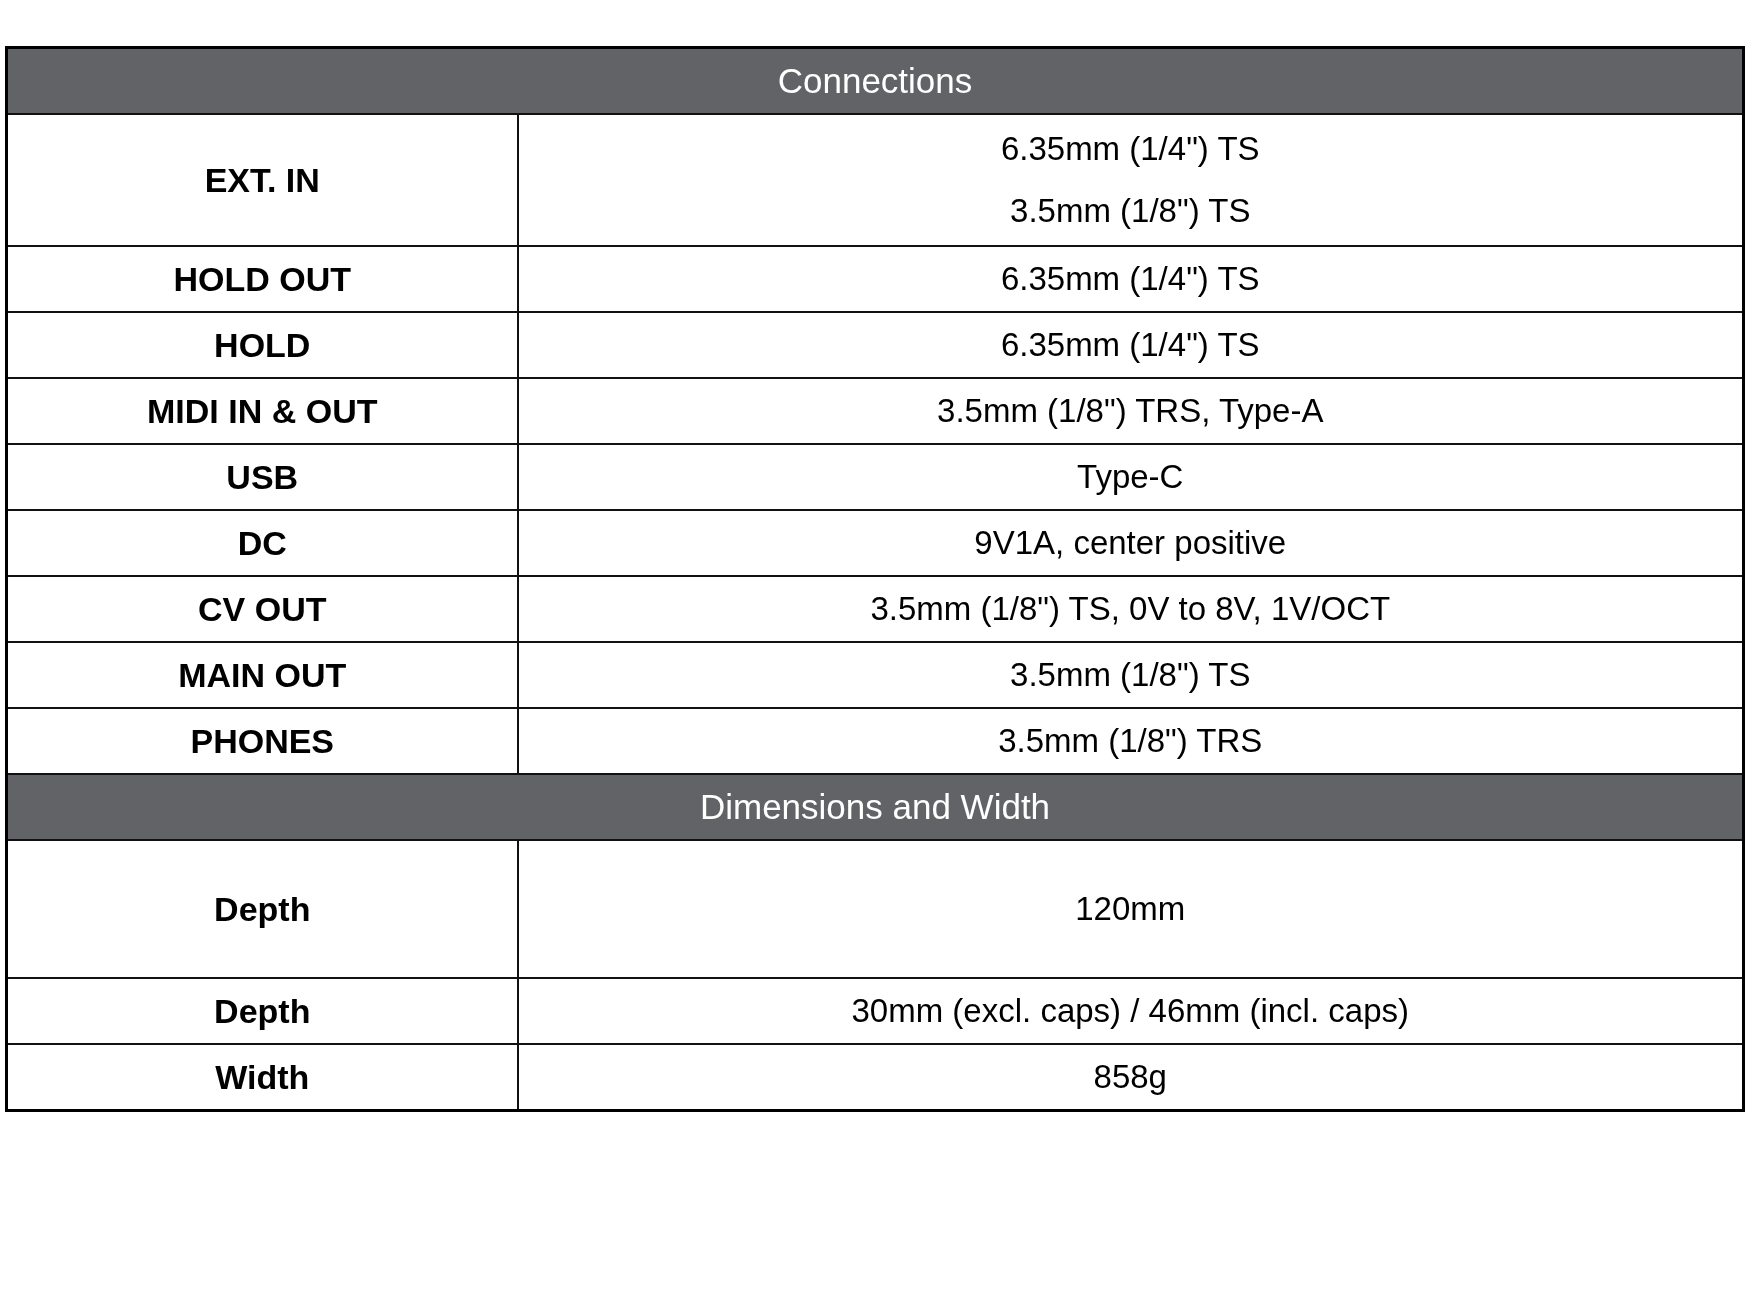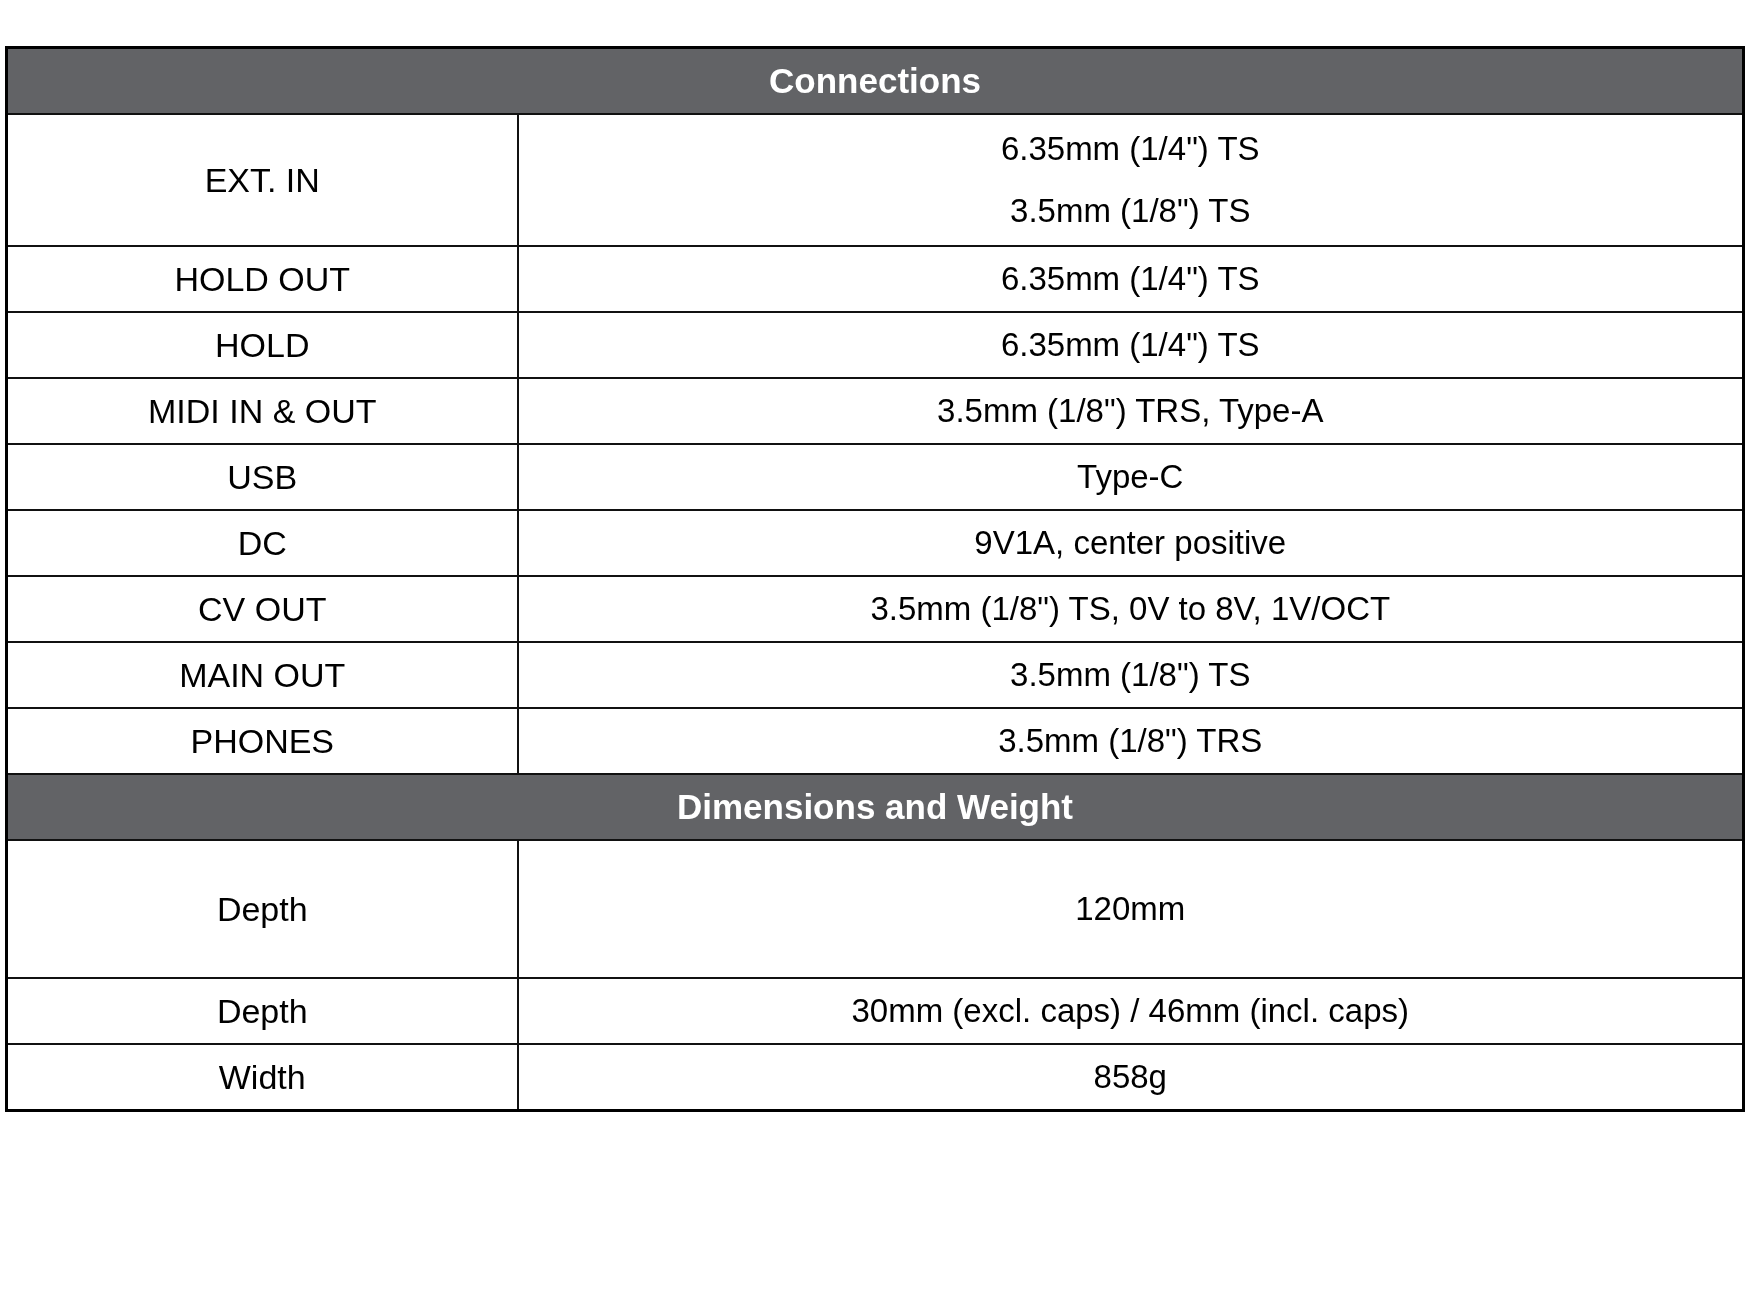--- a/index.html
+++ b/index.html
@@ -28,30 +28,30 @@
     #spec-table col.value-col { width: 1226px; }
     #spec-table td, #spec-table th {
       border: 2px solid #111111;
       padding: 0;
       text-align: center;
       vertical-align: middle;
     }
     .section-header th {
       background: #626366;
       color: #ffffff;
-      font-weight: bold;
+      font-weight: normal;
       font-size: 35px;
       height: 64px;
       letter-spacing: 0px;
     }
     .spec-row td {
       height: 64px;
     }
     .spec-row td.label {
-      font-weight: normal;
+      font-weight: bold;
       font-size: 34px;
     }
     .spec-row td.value {
       font-weight: normal;
       font-size: 33px;
     }
     .spec-row.tall-2 td { height: 130px; }
     .spec-row.tall-2 td.value .line {
       display: block;
       line-height: 62px;
@@ -109,21 +109,21 @@
     <tr class="spec-row">
       <td class="label">MAIN OUT</td>
       <td class="value">3.5mm (1/8") TS</td>
     </tr>
     <tr class="spec-row">
       <td class="label">PHONES</td>
       <td class="value">3.5mm (1/8") TRS</td>
     </tr>
 
     <tr class="section-header">
-      <th colspan="2">Dimensions and Weight</th>
+      <th colspan="2">Dimensions and Width</th>
     </tr>
     <tr class="spec-row tall-top">
       <td class="label">
         <span class="top-text">Depth</span>
       </td>
       <td class="value">
         <span class="top-text">120mm</span>
       </td>
     </tr>
     <tr class="spec-row">

